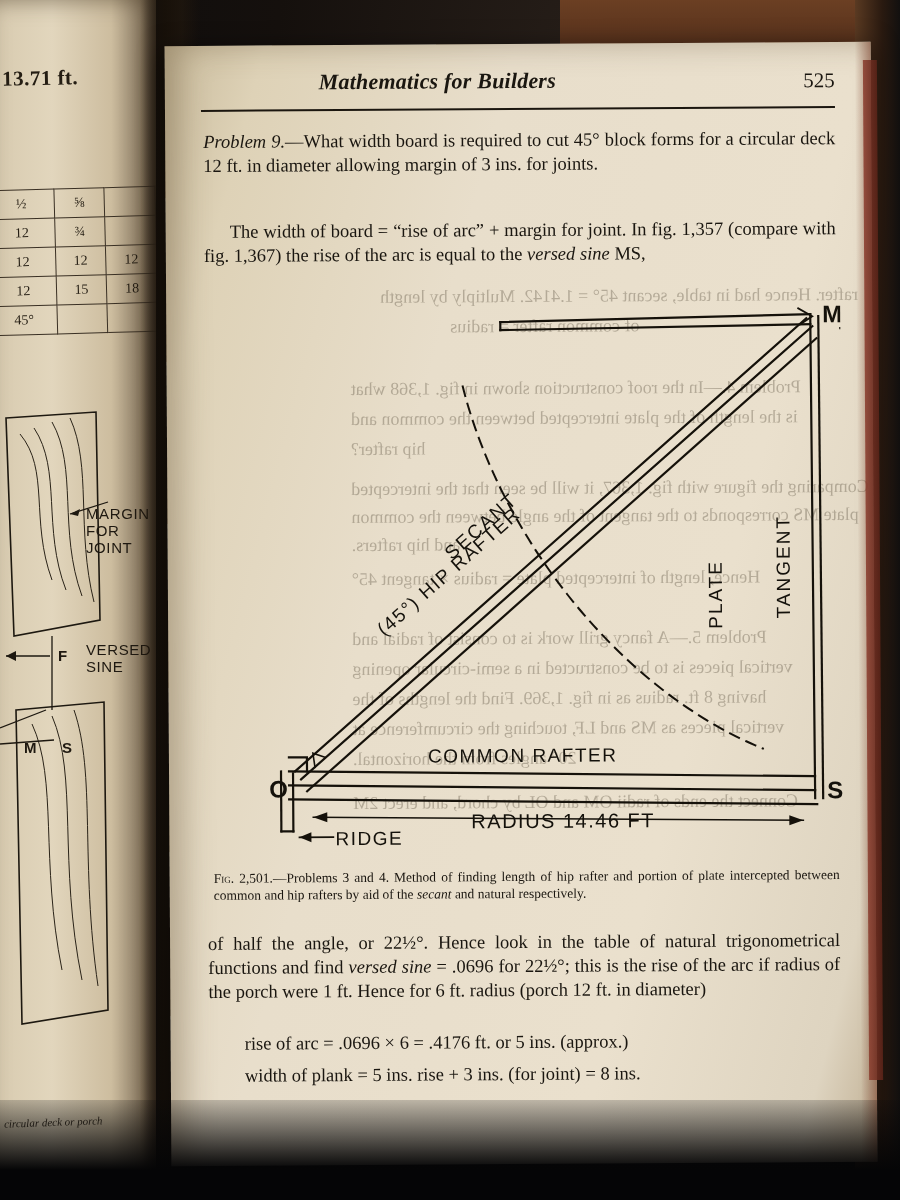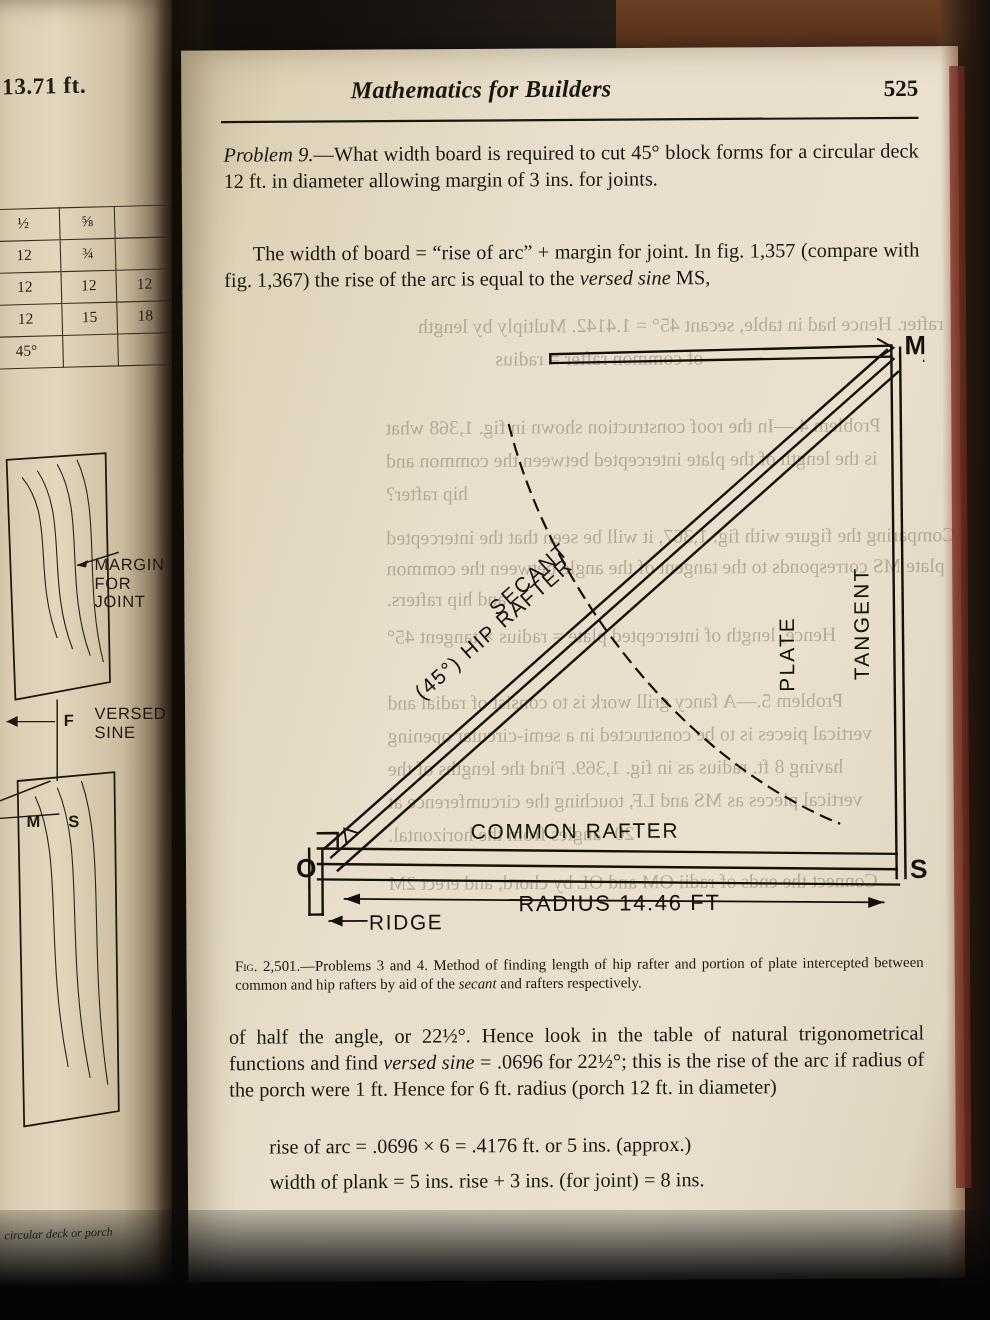--- a/index.html
+++ b/index.html
@@ -137,21 +137,21 @@
     position: absolute;
     left: 120px; top: 0;
     font-style: italic;
     font-weight: bold;
     font-size: 22px;
     letter-spacing: .2px;
   }
   .rh-page {
     position: absolute;
     right: 4px; top: 2px;
-    font-weight: bold;
+    font-weight: normal;
     font-size: 21px;
   }
   .rule {
     position: absolute;
     left: 2px; top: 40px; width: 634px; height: 2px;
     background: #1b160f;
   }
 
   .para {
     font-size: 18.5px;
@@ -375,21 +375,21 @@
 
           <text x="225" y="462" font-size="19" letter-spacing="1.5">COMMON RAFTER</text>
 
           <text x="268" y="528" font-size="20" letter-spacing="1.5">RADIUS 14.46 FT</text>
 
           <text x="132" y="544" font-size="19" letter-spacing="1.5">RIDGE</text>
         </svg>
       </div>
 
       <div class="fig-caption">
-        <span class="fignum">Fig. 2,501.</span><span>—Problems 3 and 4.  Method of finding length of hip rafter and portion of plate intercepted between common and hip rafters by aid of the </span><i>secant</i><span> and rafters respectively.</span>
+        <span class="fignum">Fig. 2,501.</span><span>—Problems 3 and 4.  Method of finding length of hip rafter and portion of plate intercepted between common and hip rafters by aid of the </span><i>secant</i><span> and natural respectively.</span>
       </div>
 
       <p class="para p3">
         <span>of half the angle, or 22½°.  Hence look in the table of natural trigonometrical functions and find </span><i>versed sine</i><span> = .0696 for 22½°; this is the rise of the arc if radius of the porch were 1 ft.  Hence for 6 ft. radius (porch 12 ft. in diameter)</span>
       </p>
 
       <div class="eq eq1">rise of arc = .0696 × 6 = .4176 ft. or 5 ins. (approx.)</div>
       <div class="eq eq2">width of plank = 5 ins. rise + 3 ins. (for joint) = 8 ins.</div>
 
     </div>

